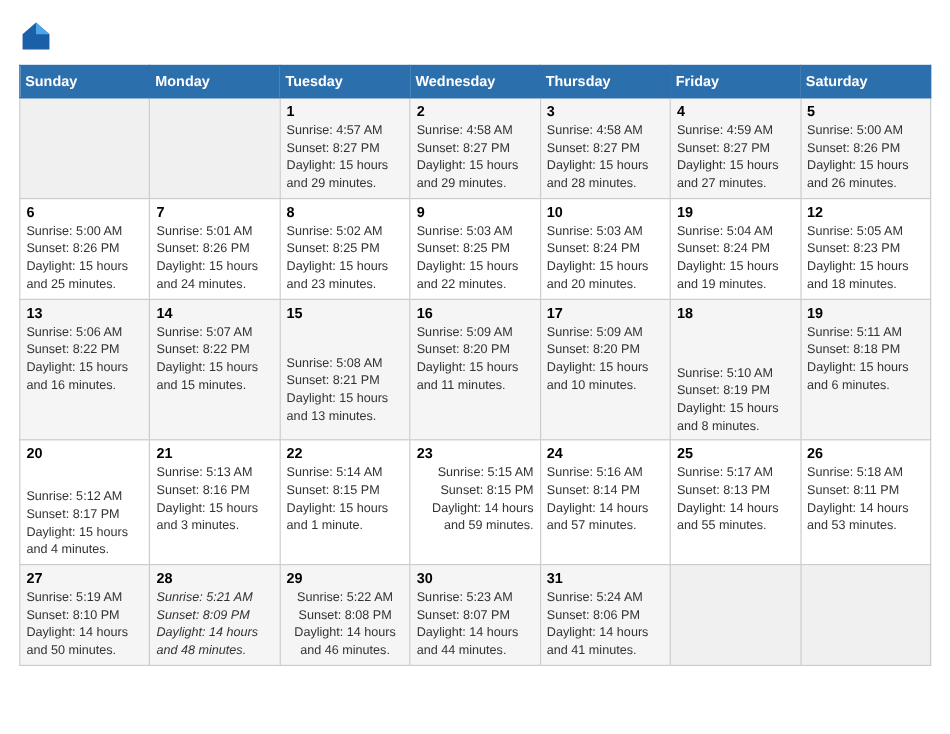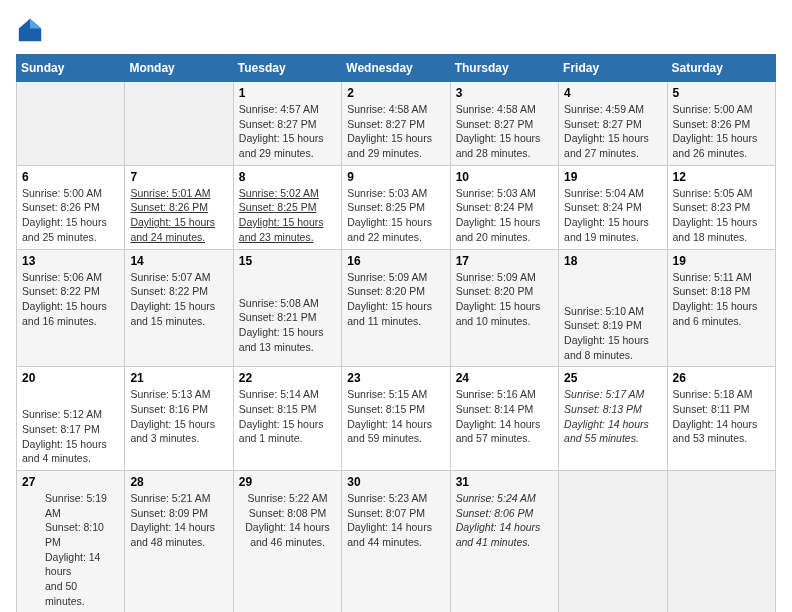--- a/index.html
+++ b/index.html
@@ -161,28 +161,28 @@
       <tr>
         <td>
           <span class="day-num">6</span>
           <div class="day-info" style="white-space: pre-line;">Sunrise: 5:00 AM
 Sunset: 8:26 PM
 Daylight: 15 hours
 and 25 minutes.</div>
         </td>
         <td>
           <span class="day-num">7</span>
-          <div class="day-info" style="white-space: pre-line; text-decoration: underline;">Sunrise: 5:01 AM
+          <div class="day-info" style="white-space: pre-line;">Sunrise: 5:01 AM
 Sunset: 8:26 PM
 Daylight: 15 hours
 and 24 minutes.</div>
         </td>
         <td>
           <span class="day-num">8</span>
-          <div class="day-info" style="white-space: pre-line; text-decoration: underline;">Sunrise: 5:02 AM
+          <div class="day-info" style="white-space: pre-line;">Sunrise: 5:02 AM
 Sunset: 8:25 PM
 Daylight: 15 hours
 and 23 minutes.</div>
         </td>
         <td>
           <span class="day-num">9</span>
           <div class="day-info" style="white-space: pre-line;">Sunrise: 5:03 AM
 Sunset: 8:25 PM
 Daylight: 15 hours
 and 22 minutes.</div>
@@ -277,79 +277,79 @@
         </td>
         <td>
           <span class="day-num">22</span>
           <div class="day-info" style="white-space: pre-line;">Sunrise: 5:14 AM
 Sunset: 8:15 PM
 Daylight: 15 hours
 and 1 minute.</div>
         </td>
         <td>
           <span class="day-num">23</span>
-          <div class="day-info" style="white-space: pre-line;">Sunrise: 5:15 AM
+          <div class="day-info" style="white-space: pre-line; text-align: right;">Sunrise: 5:15 AM
 Sunset: 8:15 PM
 Daylight: 14 hours
 and 59 minutes.</div>
         </td>
         <td>
           <span class="day-num">24</span>
           <div class="day-info" style="white-space: pre-line;">Sunrise: 5:16 AM
 Sunset: 8:14 PM
 Daylight: 14 hours
 and 57 minutes.</div>
         </td>
         <td>
           <span class="day-num">25</span>
-          <div class="day-info" style="white-space: pre-line; font-style: italic;">Sunrise: 5:17 AM
+          <div class="day-info" style="white-space: pre-line;">Sunrise: 5:17 AM
 Sunset: 8:13 PM
 Daylight: 14 hours
 and 55 minutes.</div>
         </td>
         <td>
           <span class="day-num">26</span>
           <div class="day-info" style="white-space: pre-line;">Sunrise: 5:18 AM
 Sunset: 8:11 PM
 Daylight: 14 hours
 and 53 minutes.</div>
         </td>
       </tr>
       <tr>
         <td>
           <span class="day-num">27</span>
-          <div class="day-info" style="white-space: pre-line; margin-left: 23px;">Sunrise: 5:19 AM
+          <div class="day-info" style="white-space: pre-line;">Sunrise: 5:19 AM
 Sunset: 8:10 PM
 Daylight: 14 hours
 and 50 minutes.</div>
         </td>
         <td>
           <span class="day-num">28</span>
-          <div class="day-info" style="white-space: pre-line;">Sunrise: 5:21 AM
+          <div class="day-info" style="white-space: pre-line; font-style: italic;">Sunrise: 5:21 AM
 Sunset: 8:09 PM
 Daylight: 14 hours
 and 48 minutes.</div>
         </td>
         <td>
           <span class="day-num">29</span>
           <div class="day-info" style="white-space: pre-line; text-align: center;">Sunrise: 5:22 AM
 Sunset: 8:08 PM
 Daylight: 14 hours
 and 46 minutes.</div>
         </td>
         <td>
           <span class="day-num">30</span>
           <div class="day-info" style="white-space: pre-line;">Sunrise: 5:23 AM
 Sunset: 8:07 PM
 Daylight: 14 hours
 and 44 minutes.</div>
         </td>
         <td>
           <span class="day-num">31</span>
-          <div class="day-info" style="white-space: pre-line; font-style: italic;">Sunrise: 5:24 AM
+          <div class="day-info" style="white-space: pre-line;">Sunrise: 5:24 AM
 Sunset: 8:06 PM
 Daylight: 14 hours
 and 41 minutes.</div>
         </td>
         <td class="empty-cell"></td>
         <td class="empty-cell"></td>
       </tr>
     </tbody>
 </table>
 

